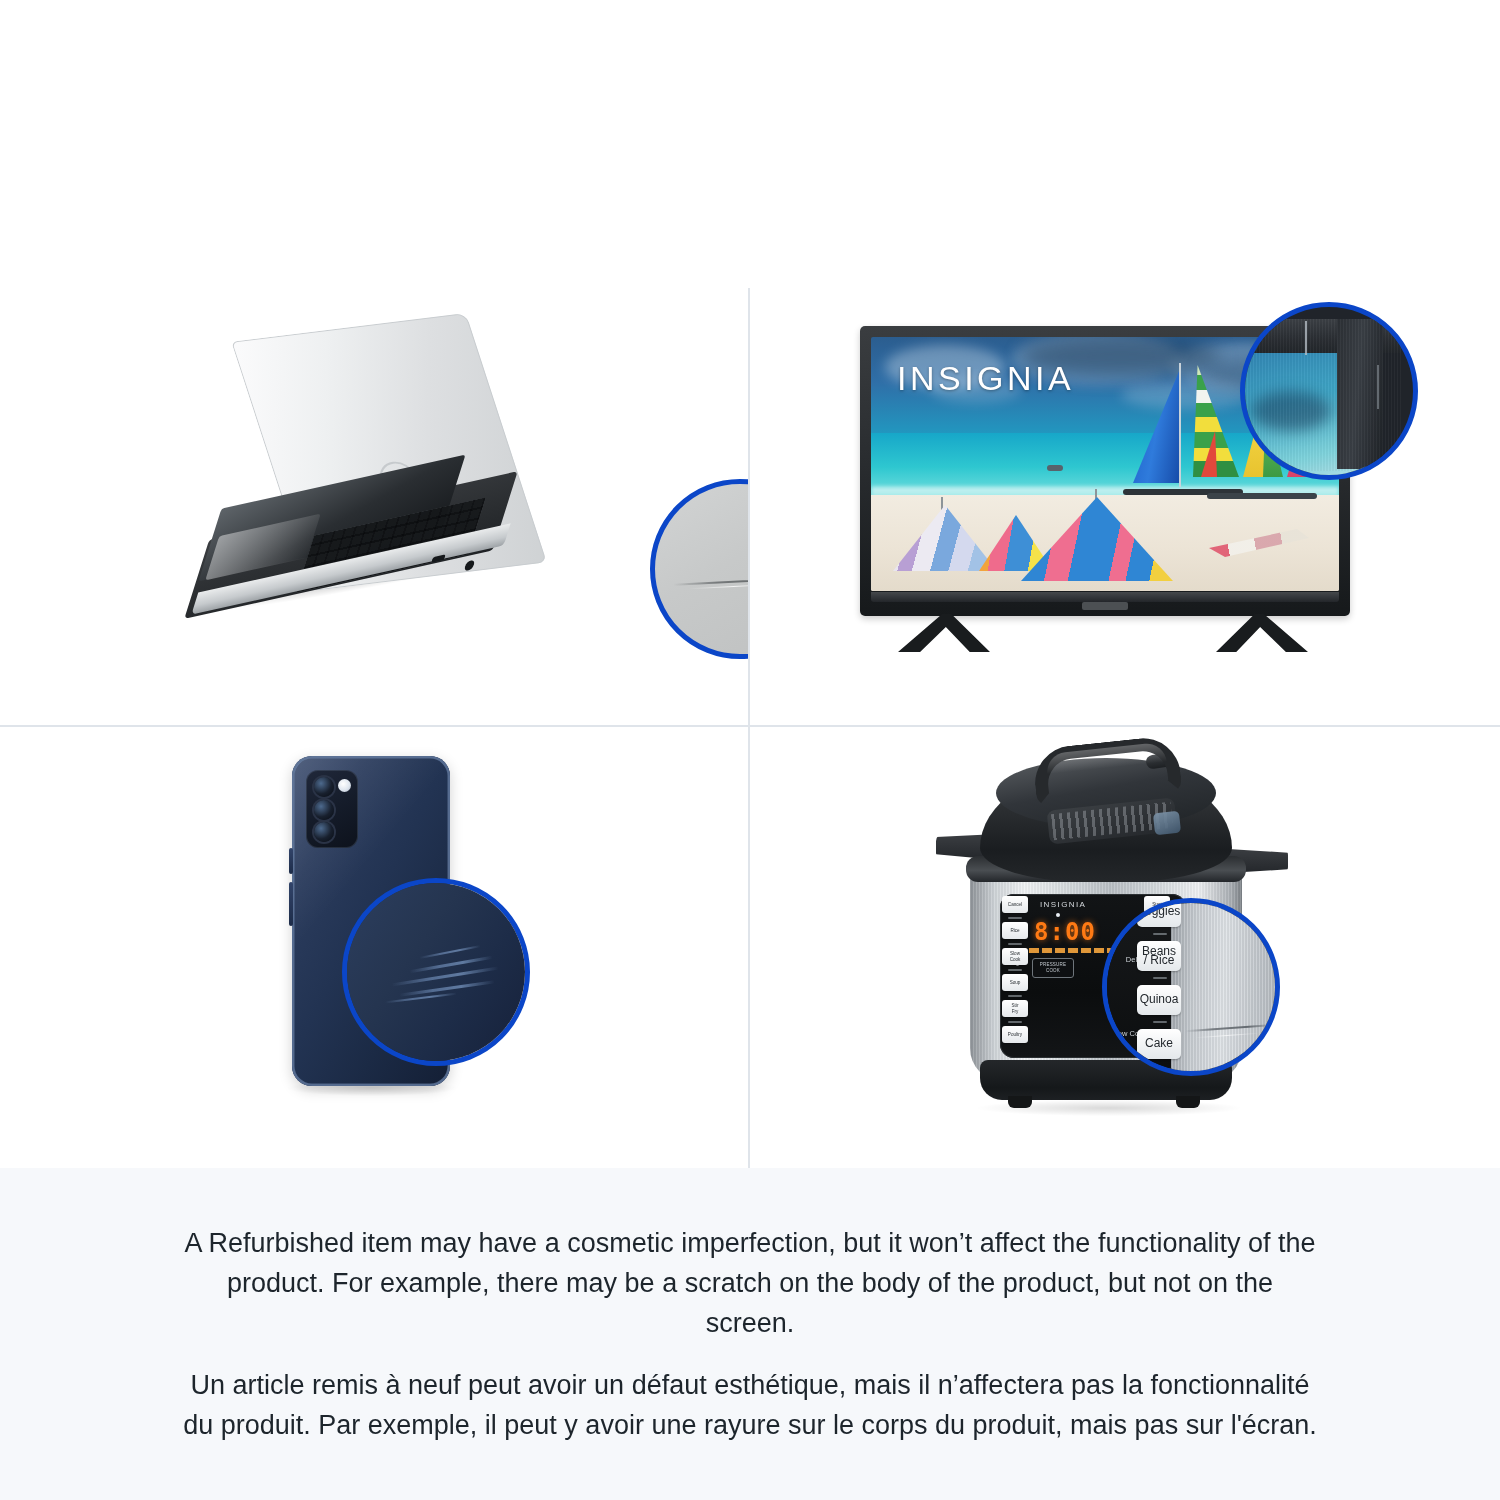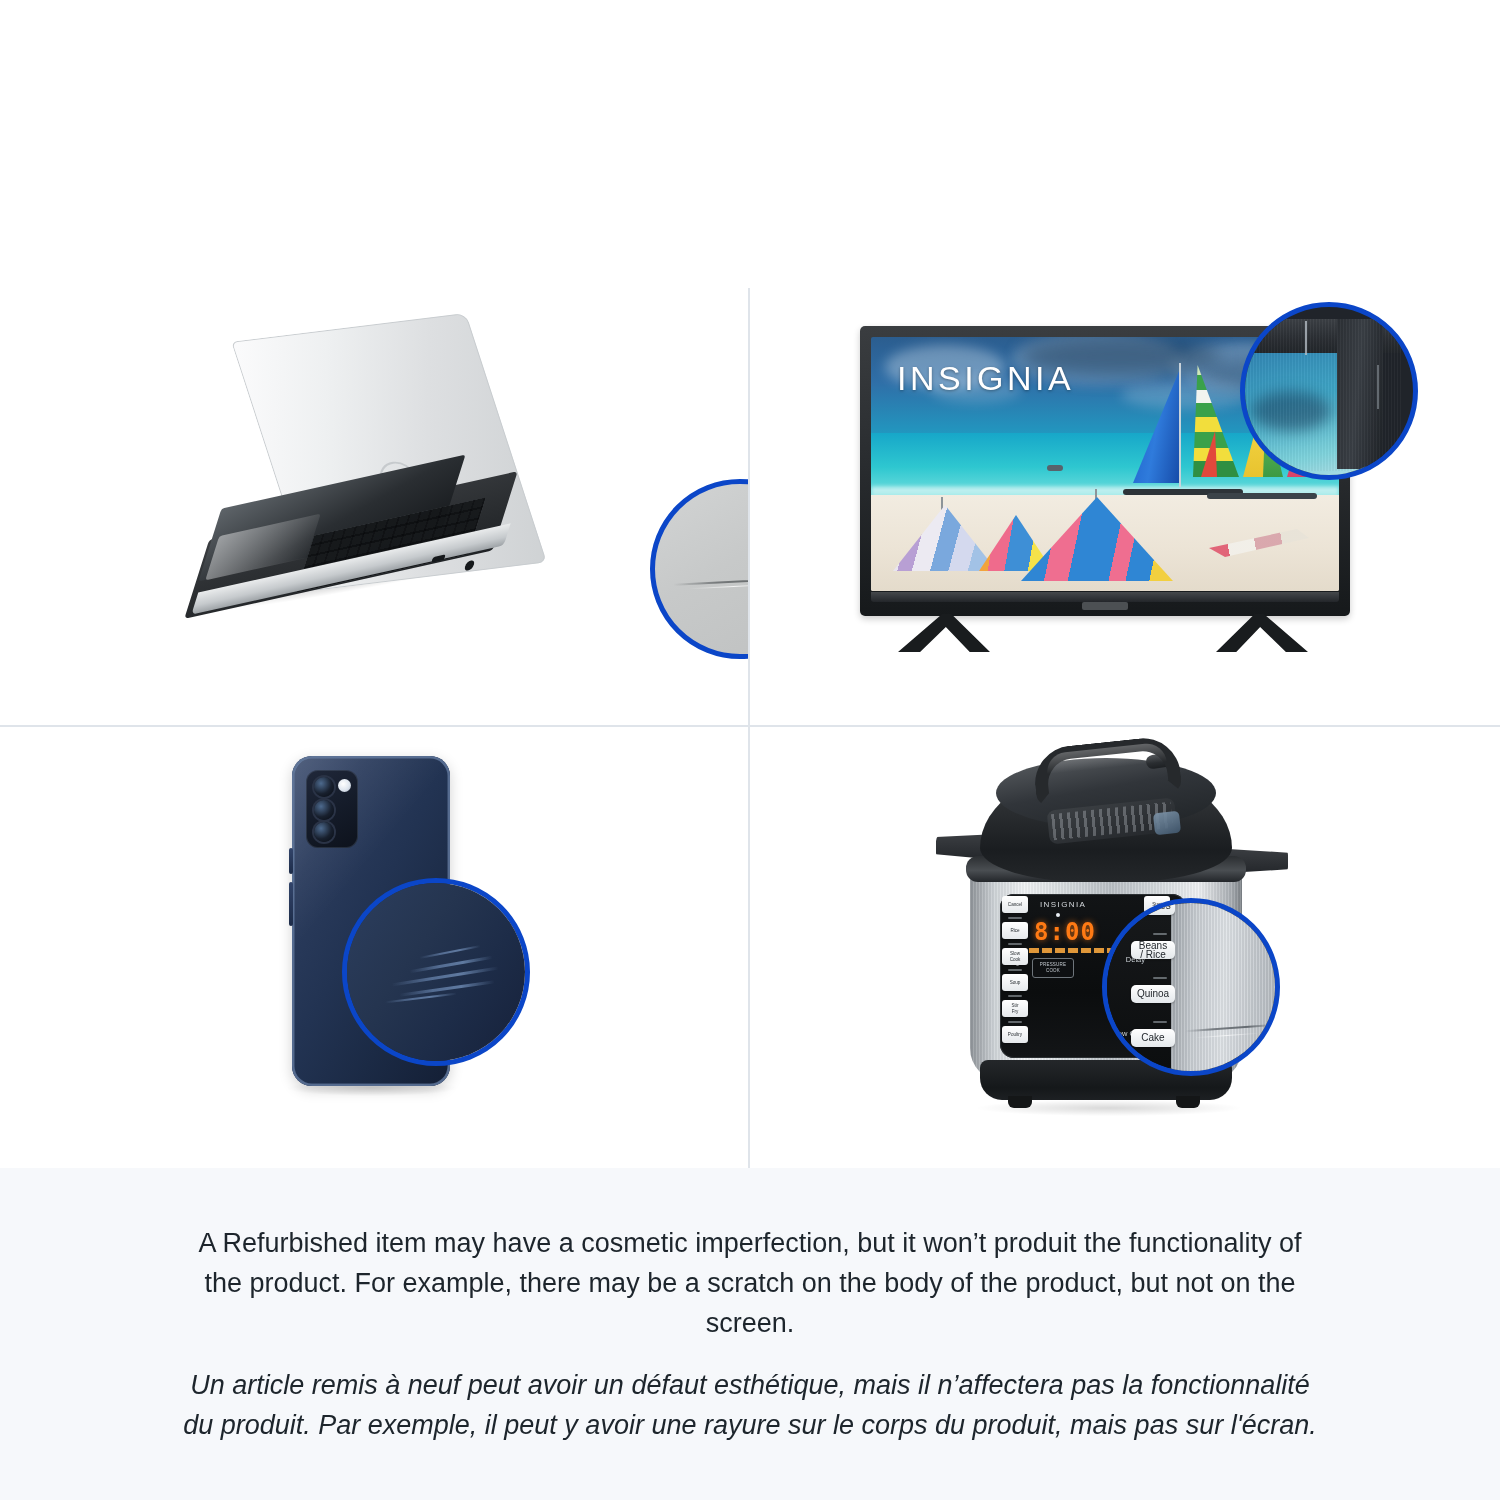--- a/index.html
+++ b/index.html
@@ -584,26 +584,26 @@
   .mag-cooker .mc-steel::after{
     content:"";
     position:absolute; inset:0;
     background: repeating-linear-gradient(90deg, rgba(255,255,255,.16) 0 1px, rgba(0,0,0,.05) 1px 3px);
   }
   .mag-cooker .mc-panel{
     position:absolute; left:-10px; top:0; width:74px; height:178px;
     background: linear-gradient(180deg,#17191b,#0b0d0e);
   }
   .mag-cooker .mc-key{
-    position:absolute; left:24px; width:44px; height:18px;
+    position:absolute; left:30px; width:44px; height:30px;
     border-radius:5px;
     background: linear-gradient(180deg,#ffffff,#e4e8eb);
     box-shadow:0 1px 2px rgba(0,0,0,.3);
     display:flex; align-items:center; justify-content:center;
-    color:#23282d; font-size:10px; line-height:9.5px; text-align:center;
+    color:#23282d; font-size:12px; line-height:9.5px; text-align:center;
     white-space:pre-line;
   }
   .mag-cooker .mc-txt{
     position:absolute; color:#cdd3d8; font-size:7.5px; line-height:9px; text-align:right; white-space:pre-line;
   }
   .mag-cooker .mc-sep{ position:absolute; left:46px; width:14px; height:2px; background:#8f969c; opacity:.65; border-radius:1px;}
   .mag-cooker .mc-scratch{
     position:absolute; left:78px; top:124px; width:90px; height:1.6px;
     background: linear-gradient(90deg,rgba(110,116,122,0),rgba(98,104,110,.8) 30%,rgba(90,96,102,.9) 70%,rgba(110,116,122,0));
     transform: rotate(-4deg);
@@ -627,21 +627,21 @@
     padding: 0 180px;
   }
   .footer p {
     color:#1d252c;
     font-size:27px;
     line-height:40px;
     text-align:center;
     font-weight:300;
     max-width:1140px;
   }
-  .footer p.fr { margin-top:22px;font-style:italic; }
+  .footer p.fr { margin-top:22px; }
 </style>
 </head>
 <body>
 
 <div id="page">
 
 
   <div class="grid">
     <div class="vdiv"></div>
     <div class="hdiv"></div>
@@ -838,17 +838,17 @@
 
             <div class="mc-scratch"></div>
             <div class="mc-scratch2"></div>
           </div>
         </div>
       </div>
     </div>
   </div>
 
   <div class="footer">
-    <p class="en">A Refurbished item may have a cosmetic imperfection, but it won’t produit the functionality of the product. For example, there may be a scratch on the body of the product, but not on the screen.</p>
+    <p class="en">A Refurbished item may have a cosmetic imperfection, but it won’t affect the functionality of the product. For example, there may be a scratch on the body of the product, but not on the screen.</p>
     <p class="fr">Un article remis à neuf peut avoir un défaut esthétique, mais il n’affectera pas la fonctionnalité du produit. Par exemple, il peut y avoir une rayure sur le corps du produit, mais pas sur l'écran.</p>
   </div>
 
 </div>
 
 </body></html>

